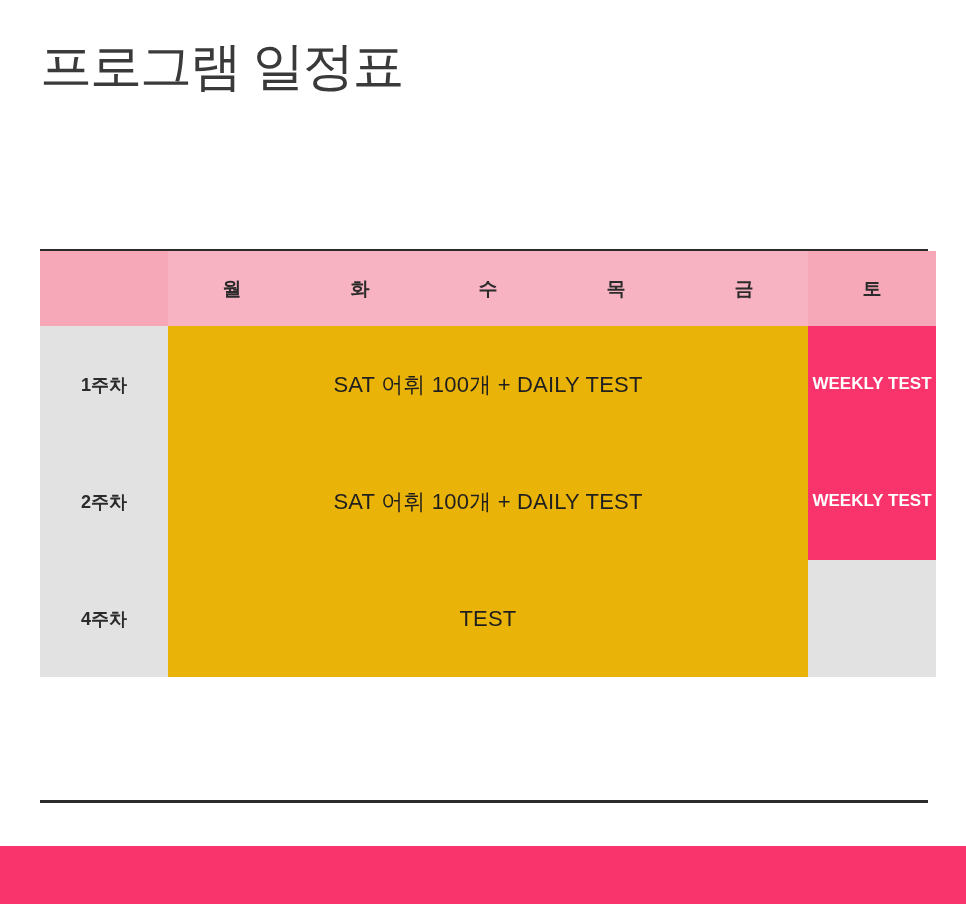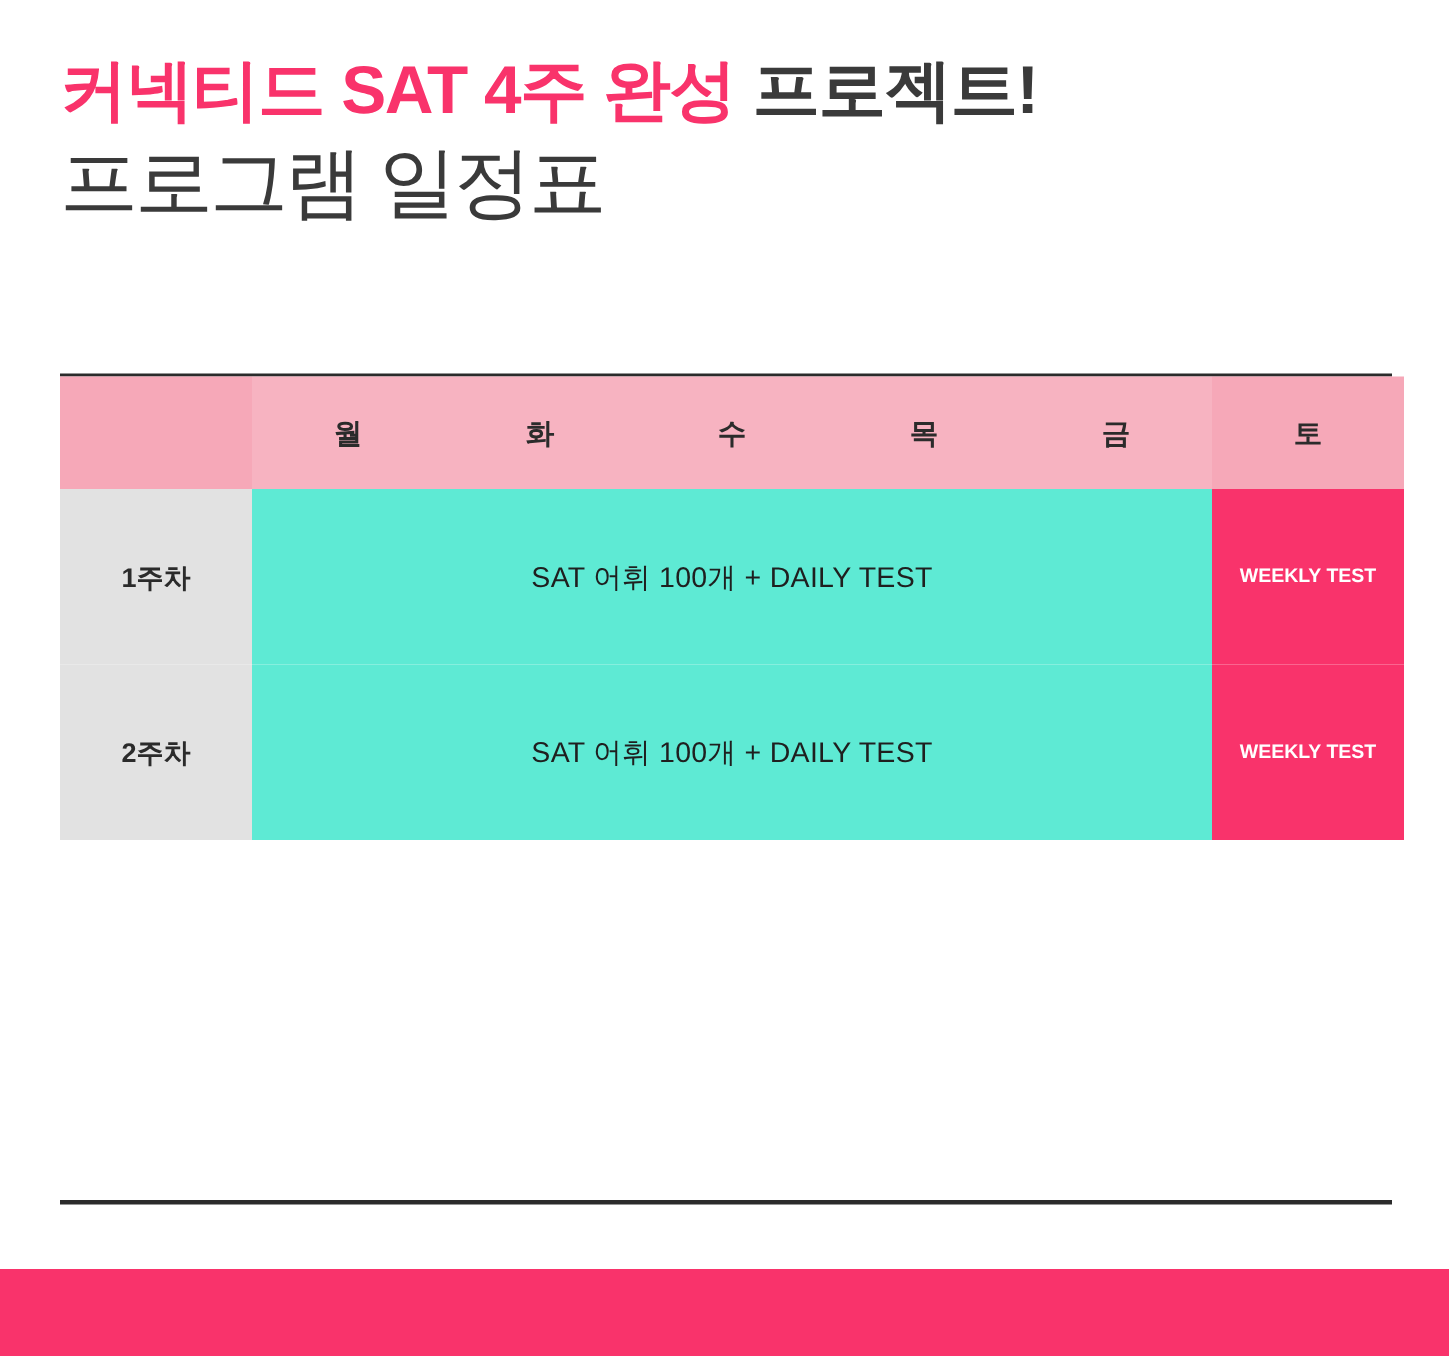--- a/index.html
+++ b/index.html
@@ -90,30 +90,30 @@
   }
   td.weeklabel {
     background: #e2e2e2;
     font-size: 18px;
     font-weight: bold;
     color: #2b2b2b;
     width: 128px;
     border-top: 2px solid #ffffff;
   }
   td.content {
-    background: #5eead4;
-    font-size: 19px;
+    background: #eab308;
+    font-size: 22px;
     color: #1f1f1f;
     border-top: 2px solid #ffffff;
     letter-spacing: 0.2px;
   }
   td.weekly-test {
     background: #f9336b;
     color: #ffffff;
-    font-size: 13px;
+    font-size: 17px;
     font-weight: bold;
     line-height: 1.3;
     width: 128px;
     border-top: 2px solid #ffffff;
   }
   td.empty-sat {
     background: #e2e2e2;
     border-top: 2px solid #ffffff;
   }
 
@@ -143,21 +143,20 @@
     height: 58px;
     background: #f9336b;
   }
 </style>
 </head>
 <body>
 
 <div class="page">
 
   <div class="headings">
-    <div class="title-line-1"><span class="accent">커넥티드 SAT 4주 완성</span><span> 프로젝트!</span></div>
     <div class="title-line-2">프로그램 일정표</div>
   </div>
 
   <div class="rule-top"></div>
 
   <div class="table-wrap">
     <table class="schedule">
       <thead>
         <tr>
           <th class="corner"></th>
@@ -173,20 +172,25 @@
         <tr>
           <td class="weeklabel">1주차</td>
           <td class="content" colspan="5">SAT 어휘 100개 + DAILY TEST</td>
           <td class="weekly-test">WEEKLY TEST</td>
         </tr>
         <tr>
           <td class="weeklabel">2주차</td>
           <td class="content" colspan="5">SAT 어휘 100개 + DAILY TEST</td>
           <td class="weekly-test">WEEKLY TEST</td>
         </tr>
+        <tr>
+          <td class="weeklabel">4주차</td>
+          <td class="content" colspan="5">TEST</td>
+          <td class="empty-sat"></td>
+        </tr>
       </tbody>
     </table>
   </div>
 
   <div class="rule-bottom"></div>
 
   <div class="bottom-band"></div>
 </div>
 
 </body></html>

